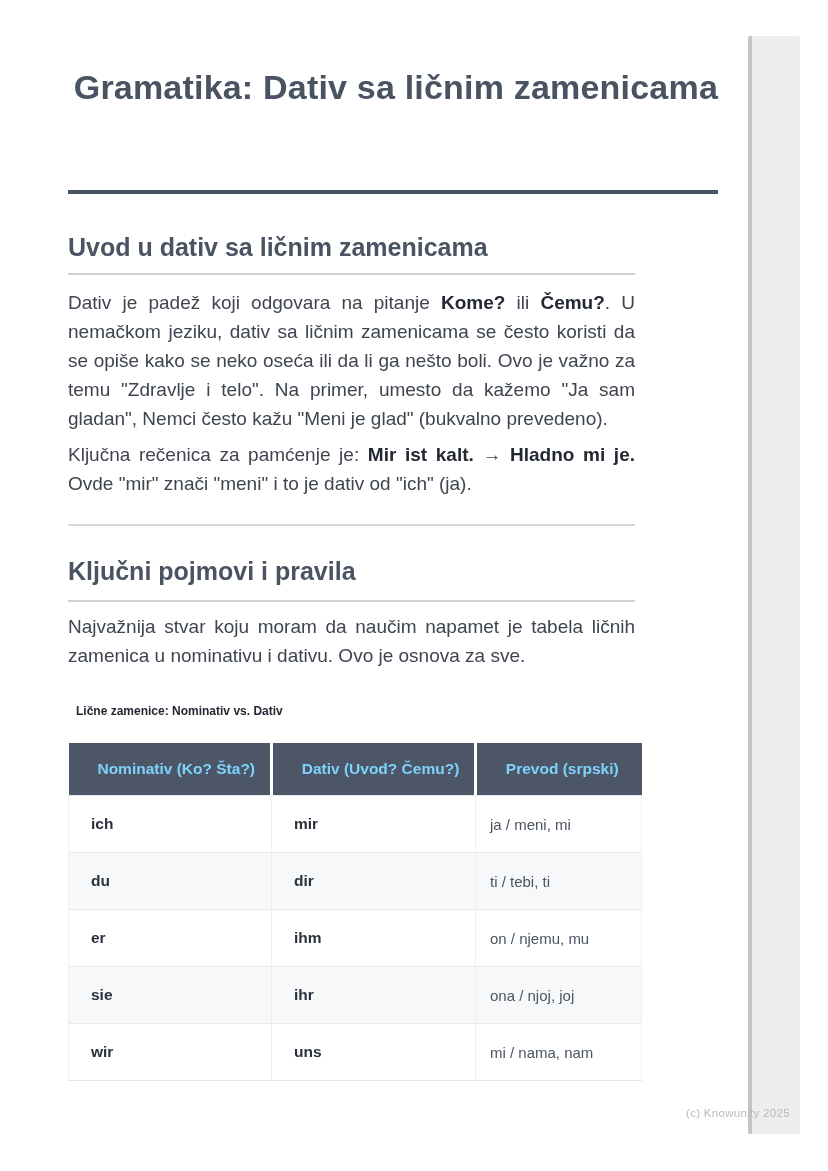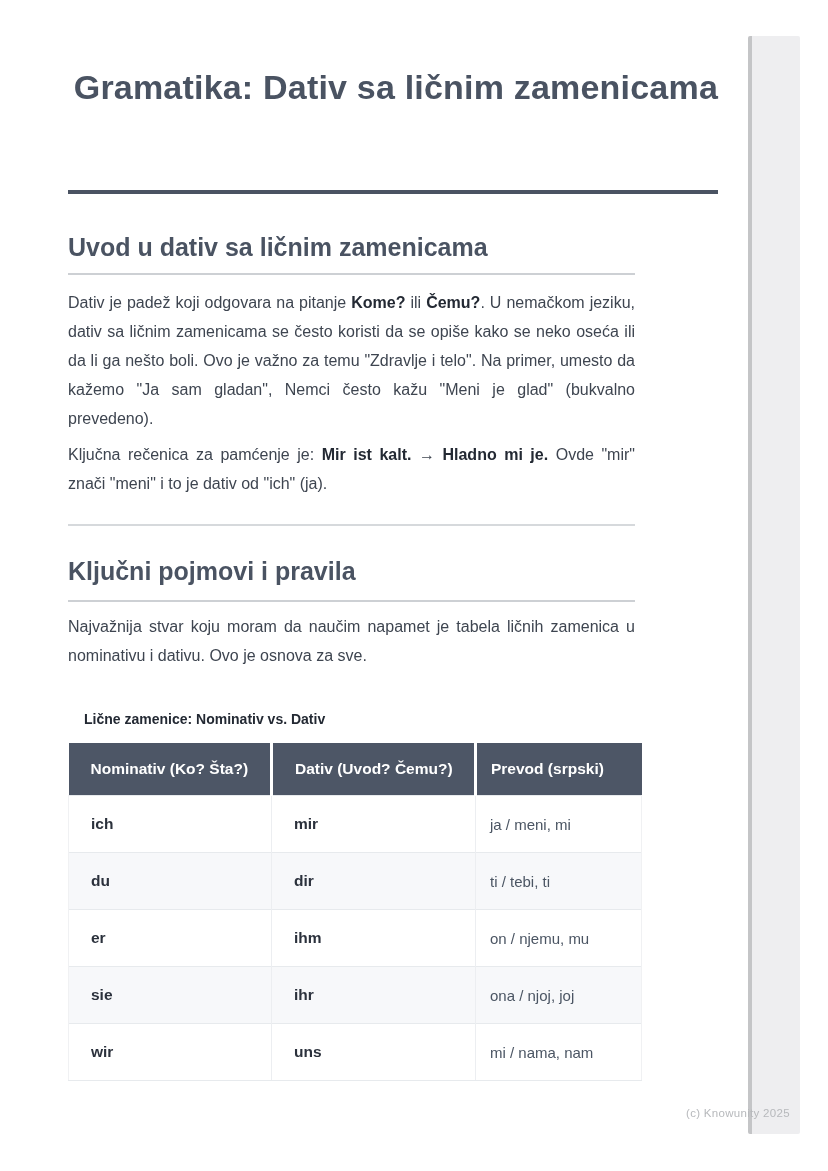--- a/index.html
+++ b/index.html
@@ -34,42 +34,42 @@
     color: #4a5362;
   }
   .h2-uvod { top: 232px; }
   .h2-kljucni { top: 556px; }
   .divider { width: 567px; height: 2px; background: #cdd0d4; }
   .div-1 { top: 273px; }
   .div-mid { top: 524px; background: #d6d9dc; }
   .div-2 { top: 600px; }
   p.body-p {
     width: 567px; margin: 0;
-    font-size: 16px; line-height: 29px;
+    font-size: 19px; line-height: 29px;
     color: #3e4550; text-align: justify;
   }
   p.body-p strong, .caption { color: #232933; }
   .p-1 { top: 288px; }
   .p-2 { top: 440px; }
   .p-3 { top: 612px; }
   .caption {
-    top: 692px; width: 567px; margin: 16px;
-    font-size: 14px; font-weight: bold; line-height: 22px;
+    top: 692px; width: 567px; margin: 8px;
+    font-size: 12px; font-weight: bold; line-height: 22px;
   }
   
   .tbl-wrap { top: 743px; }
   table.pron {
     width: 573px; border-collapse: collapse; table-layout: fixed;
   }
   table.pron col.c1 { width: 203px; }
   table.pron col.c2 { width: 204px; }
   table.pron col.c3 { width: 166px; }
   table.pron th {
-    background: #4d5666; color: #ffffff;
-    height: 52px; text-align: left; vertical-align: middle;
+    background: #4d5666; color: #7dd3fc;
+    height: 52px; text-align: center; vertical-align: middle;
     font-size: 15.5px; font-weight: bold;
     padding: 0 8px 0 22px;
   }
   table.pron th + th { border-left: 3px solid #ffffff; }
   table.pron th.c3, table.pron td.c3 { padding-left: 14px; }
   table.pron td {
     height: 56px; vertical-align: middle;
     padding: 0 8px 0 22px;
     border-top: 1px solid #e7eaed;
     font-size: 15px; color: #4b5563;

